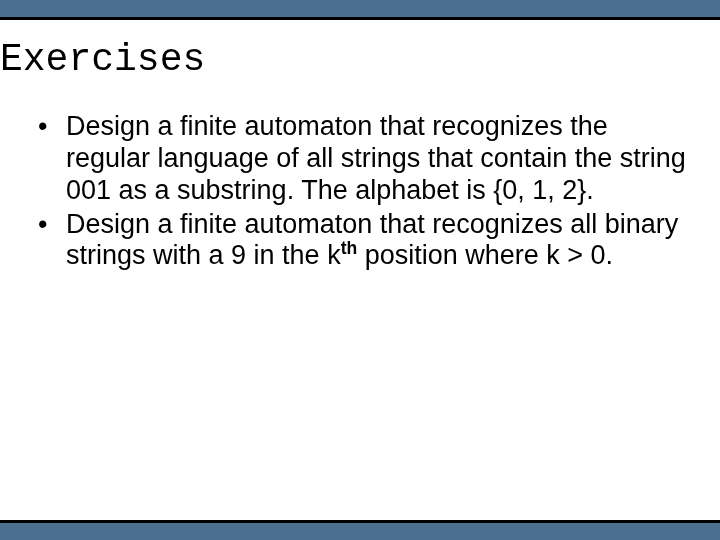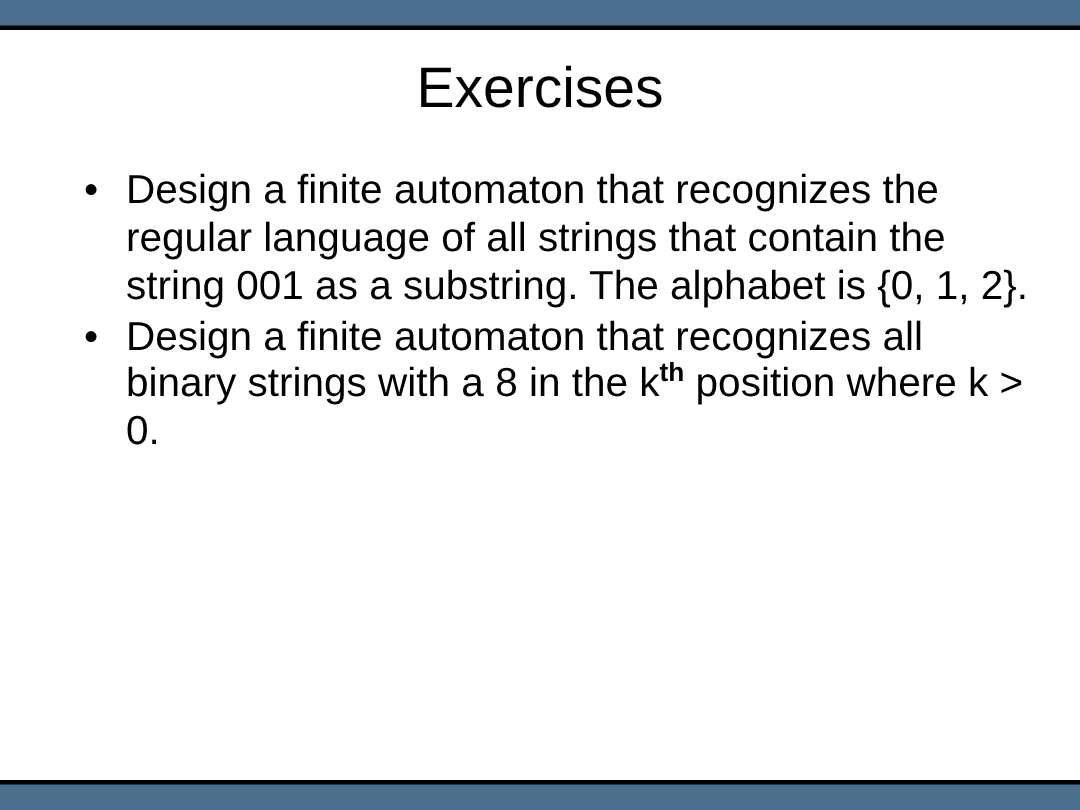--- a/index.html
+++ b/index.html
@@ -11,29 +11,29 @@
     position: relative;
     overflow: hidden;
   }
   .top-bar {
     width: 100%;
     height: 20px;
     background: #4a6f8f;
     border-bottom: 3px solid #000;
   }
   .title {
-    text-align: center;
     font-size: 38px;
     color: #000;
     margin-top: 18px;
     margin-bottom: 30px;
     font-weight: normal;
+    font-family: Liberation Mono, monospace;
   }
   .content {
-    padding: 0 30px 0 42px;
+    padding: 0 30px 0 24px;
   }
   ul {
     list-style: none;
   }
   li {
     font-size: 27px;
     line-height: 1.18;
     color: #000;
     position: relative;
     padding-left: 42px;
@@ -63,18 +63,18 @@
 <div class="top-bar"></div>
 
 <h1 class="title">Exercises</h1>
 
 <div class="content">
   <ul>
     <li>
       <span>Design a finite automaton that recognizes the regular language of all strings that contain the string 001 as a substring.  The alphabet is {0, 1, 2}.</span>
     </li>
     <li>
-      <span>Design a finite automaton that recognizes all binary strings with a 8 in the k</span><sup>th</sup><span> position where k &gt; 0.</span>
+      <span>Design a finite automaton that recognizes all binary strings with a 9 in the k</span><sup>th</sup><span> position where k &gt; 0.</span>
     </li>
   </ul>
 </div>
 
 <div class="bottom-bar"></div>
 
 </body></html>

